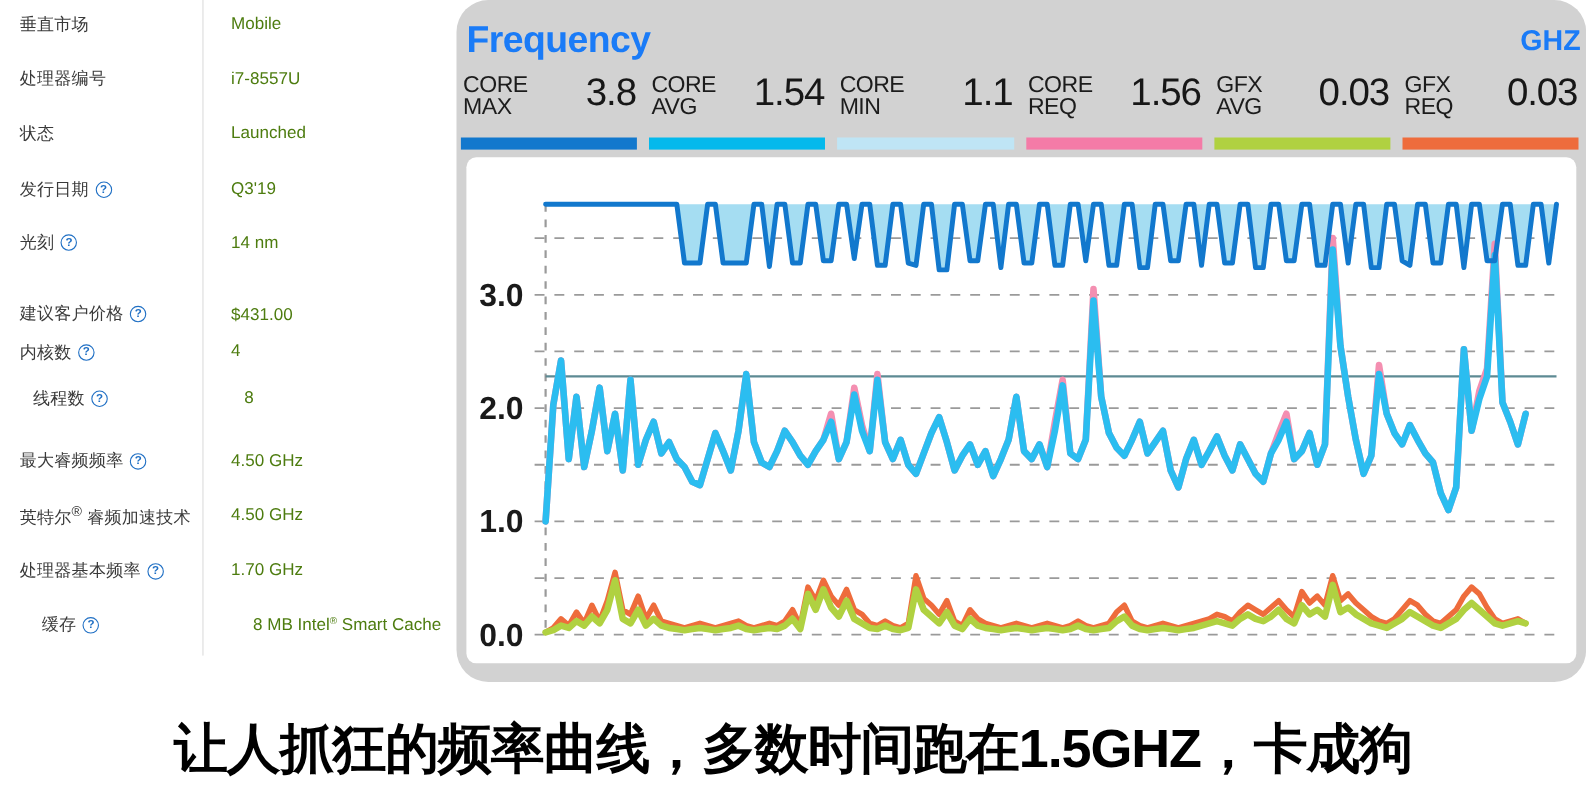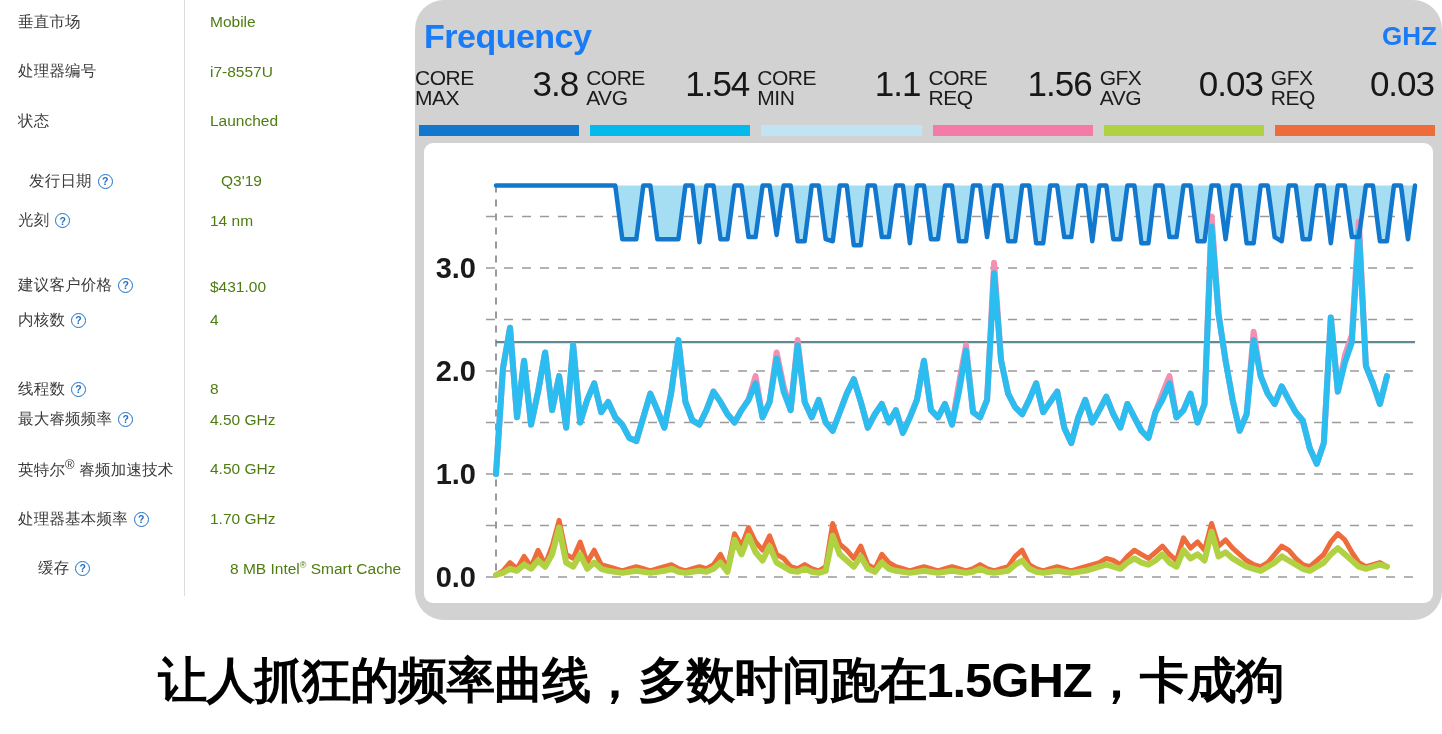--- a/index.html
+++ b/index.html
@@ -67,21 +67,21 @@
     position:absolute; left:0; top:62px; width:100%; height:81px;
     display:flex;
   }
   .stat-cell{
     position:relative; flex:1 1 0; height:81px;
     display:flex; align-items:flex-start; padding-top:2px;
   }
   .stat-tag{
     font-size:21px; font-weight:500; line-height:0.97;
     color:#1c1c1c; letter-spacing:-0.5px;
-    padding-top:4px;
+    padding-left:6px; padding-top:4px;
     white-space:pre-line;
   }
   .stat-val{
     font-size:35px; font-weight:400; color:#171717;
     letter-spacing:-1px; line-height:1;
     margin-left:auto; margin-right:8px; padding-top:2px;
   }
   .stat-bar{
     position:absolute; left:4px; bottom:7px; right:7px; height:11px;
   }
@@ -133,21 +133,21 @@
             <span class="lbl-txt">处理器编号</span>
           </div>
           <div class="spec-value">i7-8557U</div>
         </div>
         <div class="spec-row" style="top: 96.4px;">
           <div class="spec-label">
             <span class="lbl-txt">状态</span>
           </div>
           <div class="spec-value">Launched</div>
         </div>
-        <div class="spec-row" style="top: 156px; margin-left: 11px;">
+        <div class="spec-row" style="top: 147px;">
           <div class="spec-label">
             <span class="lbl-txt">发行日期</span>
             <span class="help-icon">?</span>
           </div>
           <div class="spec-value">Q3'19</div>
         </div>
         <div class="spec-row" style="top: 195.8px;">
           <div class="spec-label">
             <span class="lbl-txt">光刻</span>
             <span class="help-icon">?</span>
@@ -161,21 +161,21 @@
           </div>
           <div class="spec-value">$431.00</div>
         </div>
         <div class="spec-row" style="top: 295.2px;">
           <div class="spec-label">
             <span class="lbl-txt">内核数</span>
             <span class="help-icon">?</span>
           </div>
           <div class="spec-value">4</div>
         </div>
-        <div class="spec-row" style="top: 364px;">
+        <div class="spec-row" style="top: 337px; margin-left: 12px;">
           <div class="spec-label">
             <span class="lbl-txt">线程数</span>
             <span class="help-icon">?</span>
           </div>
           <div class="spec-value">8</div>
         </div>
         <div class="spec-row" style="top: 394.6px;">
           <div class="spec-label">
             <span class="lbl-txt">最大睿频频率</span>
             <span class="help-icon">?</span>

